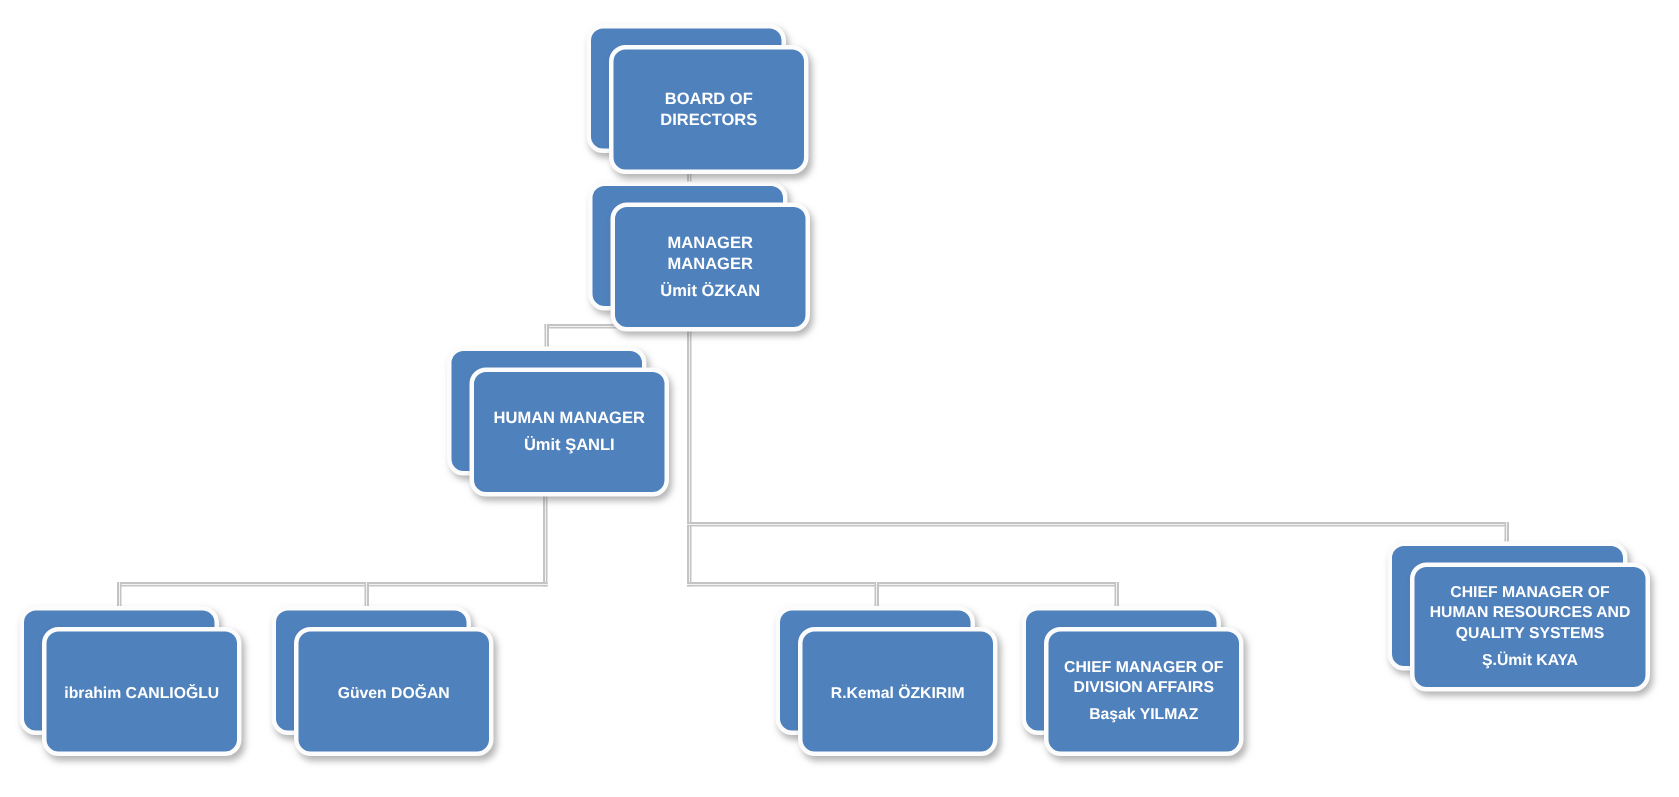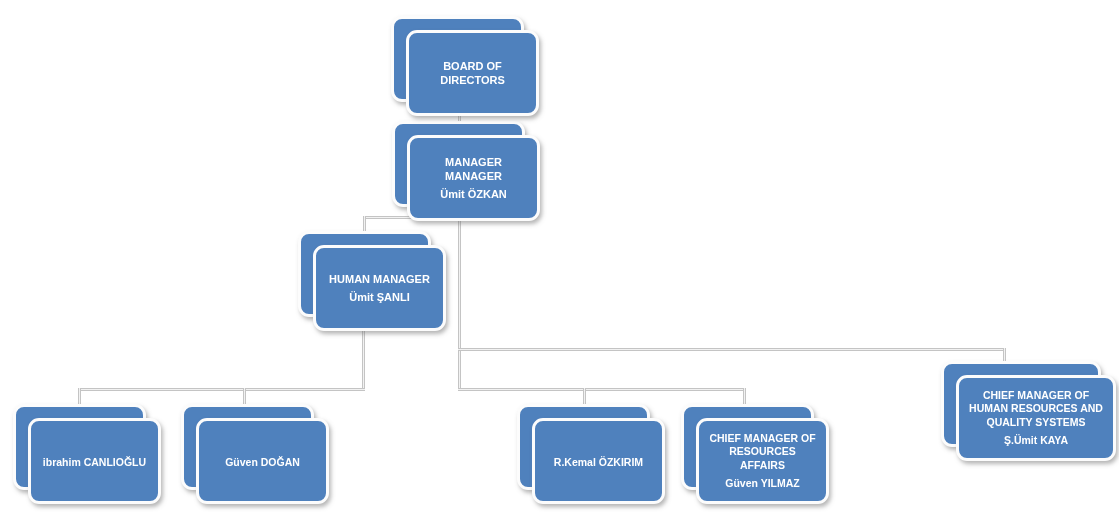--- a/index.html
+++ b/index.html
@@ -19,21 +19,21 @@
     background:#4f81bd;border:3px solid #fcfcfc;
     box-shadow:2px 3px 4px rgba(110,110,110,.5);
   }
   .back{left:0;top:0;z-index:2;}
   .card{
     left:15px;top:14px;z-index:3;
     display:flex;flex-direction:column;align-items:center;justify-content:center;
     color:#ffffff;font-weight:bold;text-align:center;
     font-size:10.5px;line-height:1.3;padding:4px 7px;
   }
-  .node.wide .back,.node.wide .card{width:160px;margin-left:16px;}
+  .node.wide .back,.node.wide .card{width:160px;}
   .title{white-space:normal;}
   .person{margin-top:4px;}
   .person:empty{display:none;margin:0;}
   #n-board .title{max-width:78px;}
   #n-board .card,#n-general .card,#n-mill .card{font-size:11px;}
 </style>
 </head>
 <body>
 
 <div class="canvas">
@@ -93,22 +93,22 @@
   <div class="node" id="n-sales" style="left:517px;top:404px;">
     <div class="back"></div>
     <div class="card">
       <div class="person">R.Kemal ÖZKIRIM</div>
     </div>
   </div>
 
   <div class="node" id="n-financial" style="left:681px;top:404px;">
     <div class="back"></div>
     <div class="card">
-      <div class="title">CHIEF MANAGER OF RESOURCES AFFAIRS</div>
-      <div class="person">Güven YILMAZ</div>
+      <div class="title">CHIEF MANAGER OF DIVISION AFFAIRS</div>
+      <div class="person">Başak YILMAZ</div>
     </div>
   </div>
 
   <div class="node wide" id="n-hr" style="left:925px;top:361px;">
     <div class="back"></div>
     <div class="card">
       <div class="title">CHIEF MANAGER OF HUMAN RESOURCES AND QUALITY SYSTEMS</div>
       <div class="person">Ş.Ümit KAYA</div>
     </div>
   </div>

